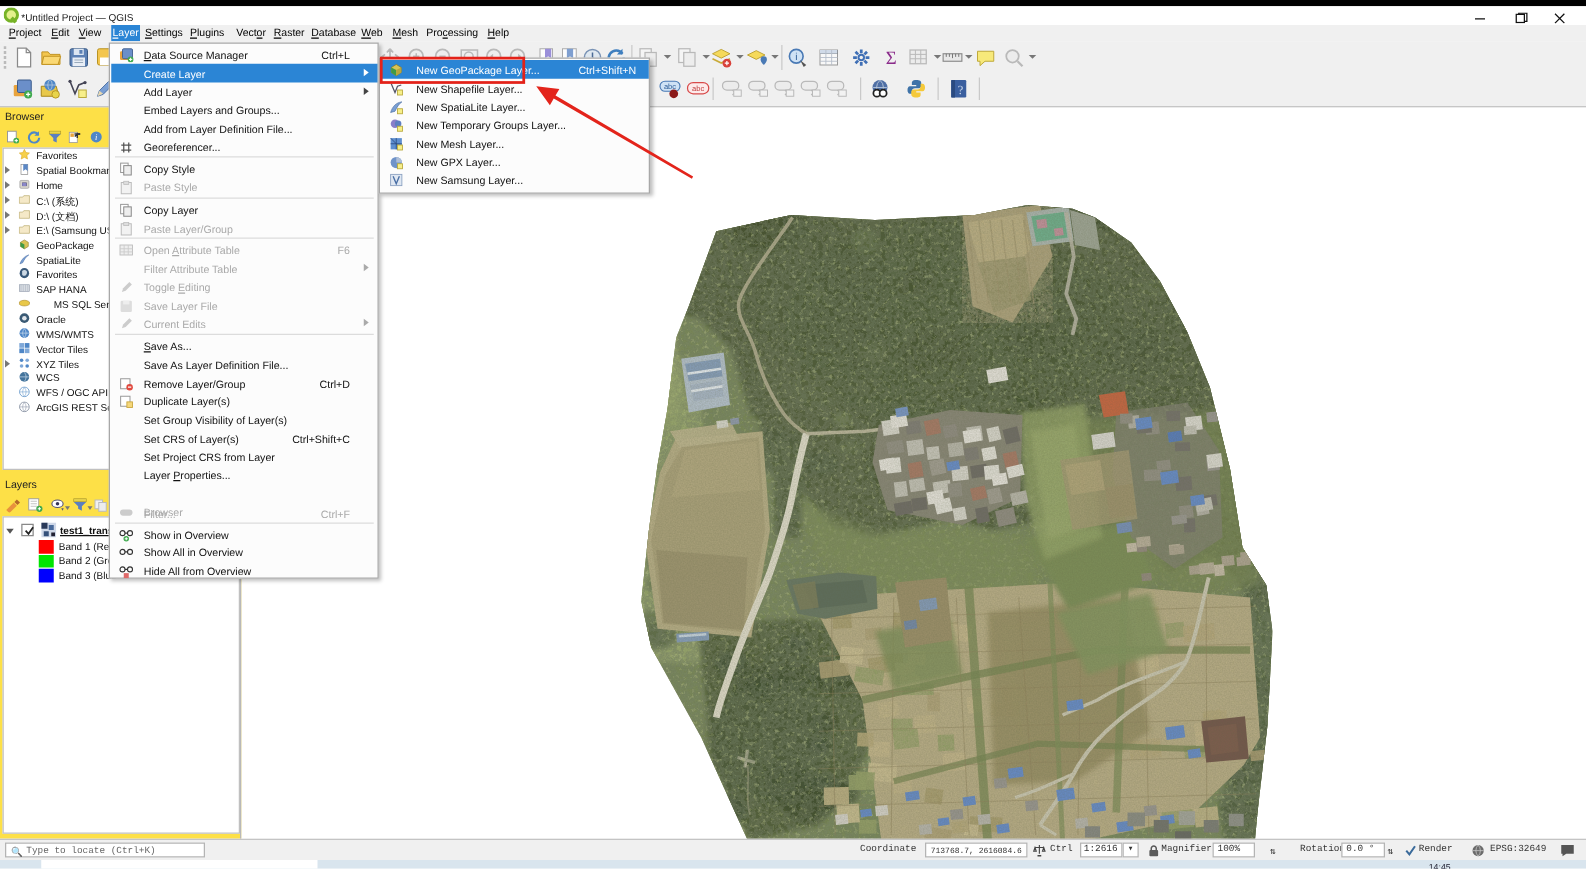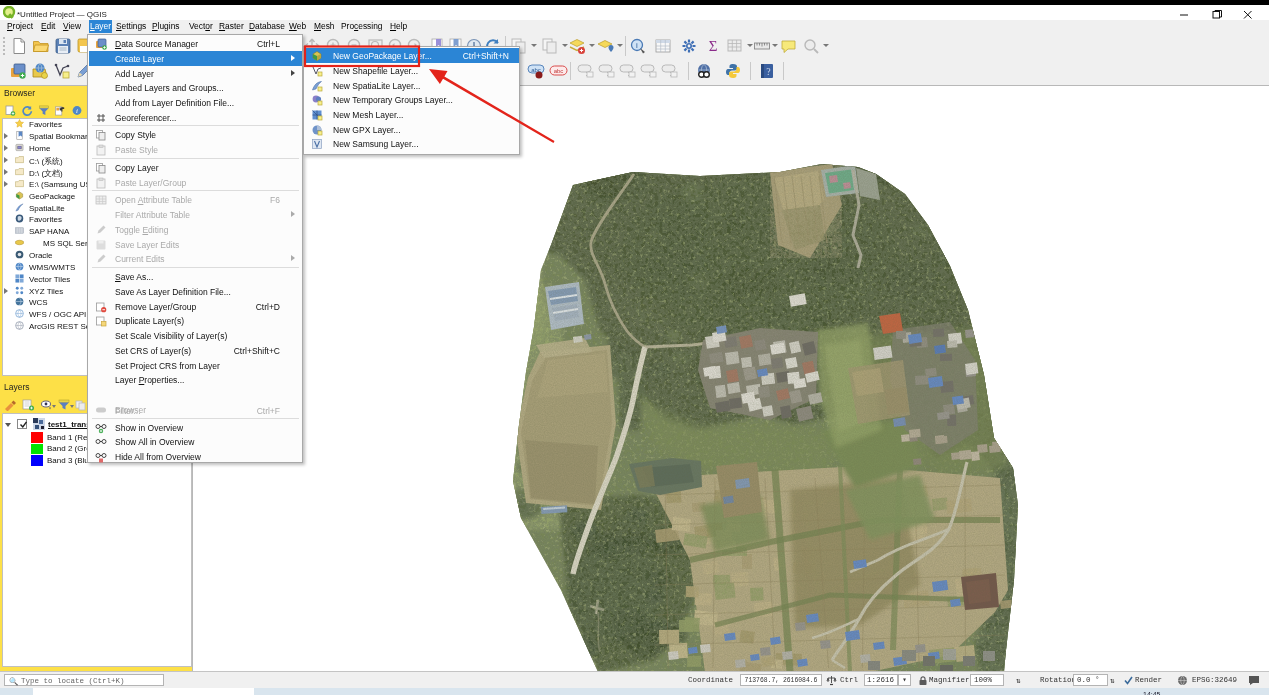--- a/index.html
+++ b/index.html
@@ -1014,21 +1014,21 @@
         <svg class="micon" viewBox="0 0 12 12">
           <path d="M2.5 9.5l1-3 5-5 2 2-5 5z" fill="#ccc"></path>
         </svg>
         <span class="lbl">Toggle <u>E</u>diting</span>
       </div>
 <div class="mrow dis" style="top:201.6px">
         <svg class="micon" viewBox="0 0 12 12">
           <rect x="1.5" y="1.5" width="9" height="9" rx="1" fill="#ddd"></rect>
           <rect x="3.5" y="1.5" width="5" height="3" fill="#eee"></rect>
         </svg>
-        <span class="lbl">Save Layer Edits</span>
+        <span class="lbl">Save Layer File</span>
       </div>
 <div class="mrow dis" style="top:216.4px">
         <svg class="micon" viewBox="0 0 12 12">
           <path d="M2.5 9.5l1-3 5-5 2 2-5 5z" fill="#ccc"></path>
         </svg>
         <span class="lbl">Current Edits</span>
         <span class="sub"></span>
       </div>
 <div class="msep" style="top:232.1px"></div>
 <div class="mrow" style="top:234.1px">
@@ -1047,21 +1047,21 @@
         <span class="sc">Ctrl+D</span>
       </div>
 <div class="mrow" style="top:278.3px">
         <svg class="micon" viewBox="0 0 12 12">
           <rect x="1.5" y="2" width="7.5" height="8" fill="#fff" stroke="#999" stroke-width="0.8"></rect>
           <rect x="6.5" y="6.5" width="4.5" height="4.5" fill="#f5d77a" stroke="#c9a53d" stroke-width="0.7"></rect>
         </svg>
         <span class="lbl">Duplicate Layer(s)</span>
       </div>
 <div class="mrow" style="top:293.1px">
-        <span class="lbl">Set Scale Visibility of Layer(s)</span>
+        <span class="lbl">Set Group Visibility of Layer(s)</span>
       </div>
 <div class="mrow" style="top:307.8px">
         <span class="lbl">Set CRS of Layer(s)</span>
         <span class="sc">Ctrl+Shift+C</span>
       </div>
 <div class="mrow" style="top:322.5px">
         <span class="lbl">Set Project CRS from Layer</span>
       </div>
 <div class="mrow" style="top:337.3px">
         <span class="lbl">Layer <u>P</u>roperties...</span>

